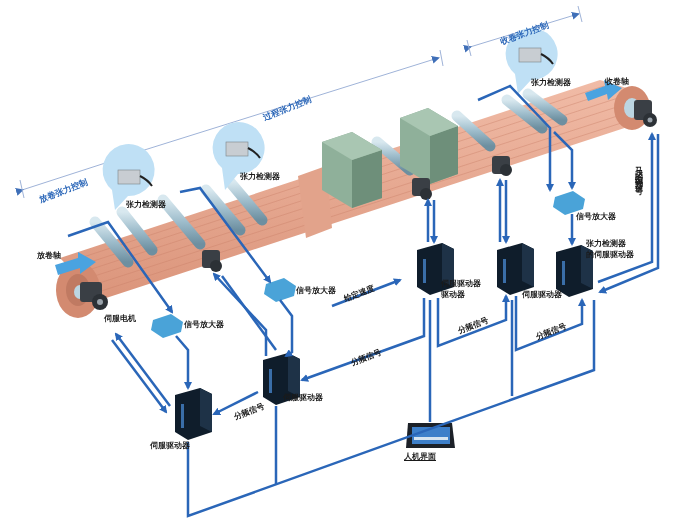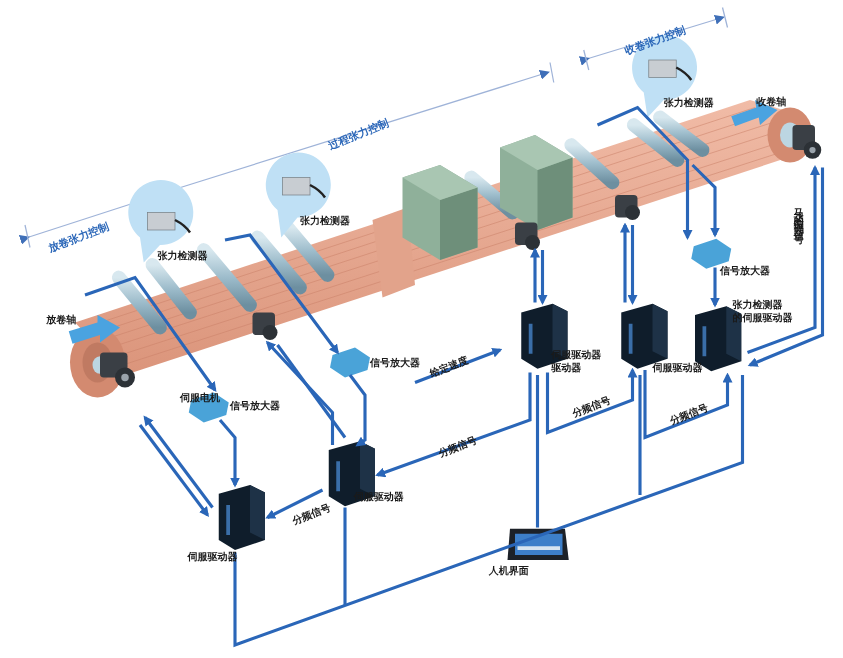--- a/index.html
+++ b/index.html
@@ -245,21 +245,21 @@
 <span class="lbl-blue rot-a" style="left:38px;top:196px;">放卷张力控制</span>
 <span class="lbl-blue rot-b" style="left:262px;top:114px;">过程张力控制</span>
 <span class="lbl-blue rot-c" style="left:499px;top:38px;">收卷张力控制</span>
 
 <span class="lbl" style="left:126px;top:201px;">张力检测器</span>
 <span class="lbl" style="left:240px;top:173px;">张力检测器</span>
 <span class="lbl" style="left:531px;top:79px;">张力检测器</span>
 
 <span class="lbl" style="left:37px;top:252px;">放卷轴</span>
 <span class="lbl" style="left:585px;top:78px;margin-left:20px;">收卷轴</span>
-<span class="lbl" style="left:104px;top:315px;margin-left:40px;">伺服电机</span>
+<span class="lbl" style="left:104px;top:315px;">伺服电机</span>
 
 <span class="lbl" style="left:184px;top:321px;">信号放大器</span>
 <span class="lbl" style="left:296px;top:287px;">信号放大器</span>
 <span class="lbl" style="left:576px;top:213px;">信号放大器</span>
 
 <span class="lbl rot-a" style="left:343px;top:296px;">给定速度</span>
 
 <span class="lbl" style="left:441px;top:280px;">伺服驱动器</span>
 <span class="lbl" style="left:441px;top:291px;">驱动器</span>
 
@@ -270,14 +270,14 @@
 <span class="lbl" style="left:586px;top:240px;">张力检测器</span>
 <span class="lbl" style="left:586px;top:251px;">的伺服驱动器</span>
 
 <span class="lbl vert" style="left:634px;top:160px;">马达的编码器信号</span>
 
 <span class="lbl rot-a" style="left:233px;top:414px;">分频信号</span>
 <span class="lbl rot-a" style="left:350px;top:360px;">分频信号</span>
 <span class="lbl rot-a" style="left:457px;top:328px;">分频信号</span>
 <span class="lbl rot-a" style="left:535px;top:334px;">分频信号</span>
 
-<span class="lbl" style="left:391px;top:453px;">人机界面</span>
+<span class="lbl" style="left:404px;top:453px;text-decoration:underline;">人机界面</span>
 </div>
 
 </body></html>

